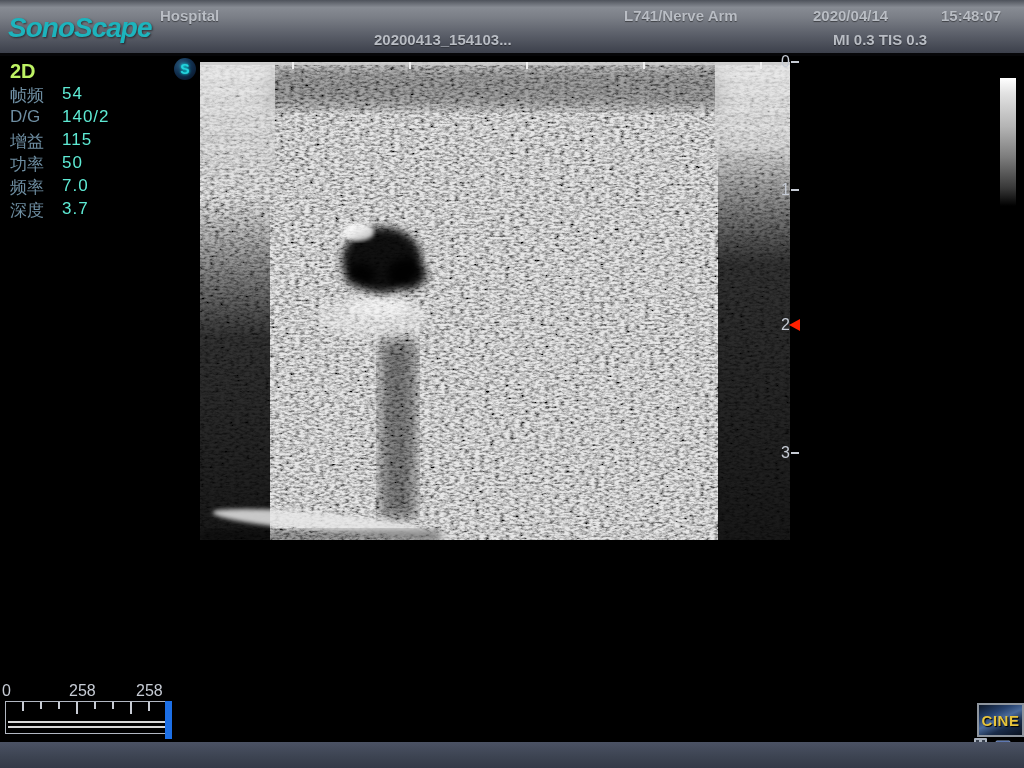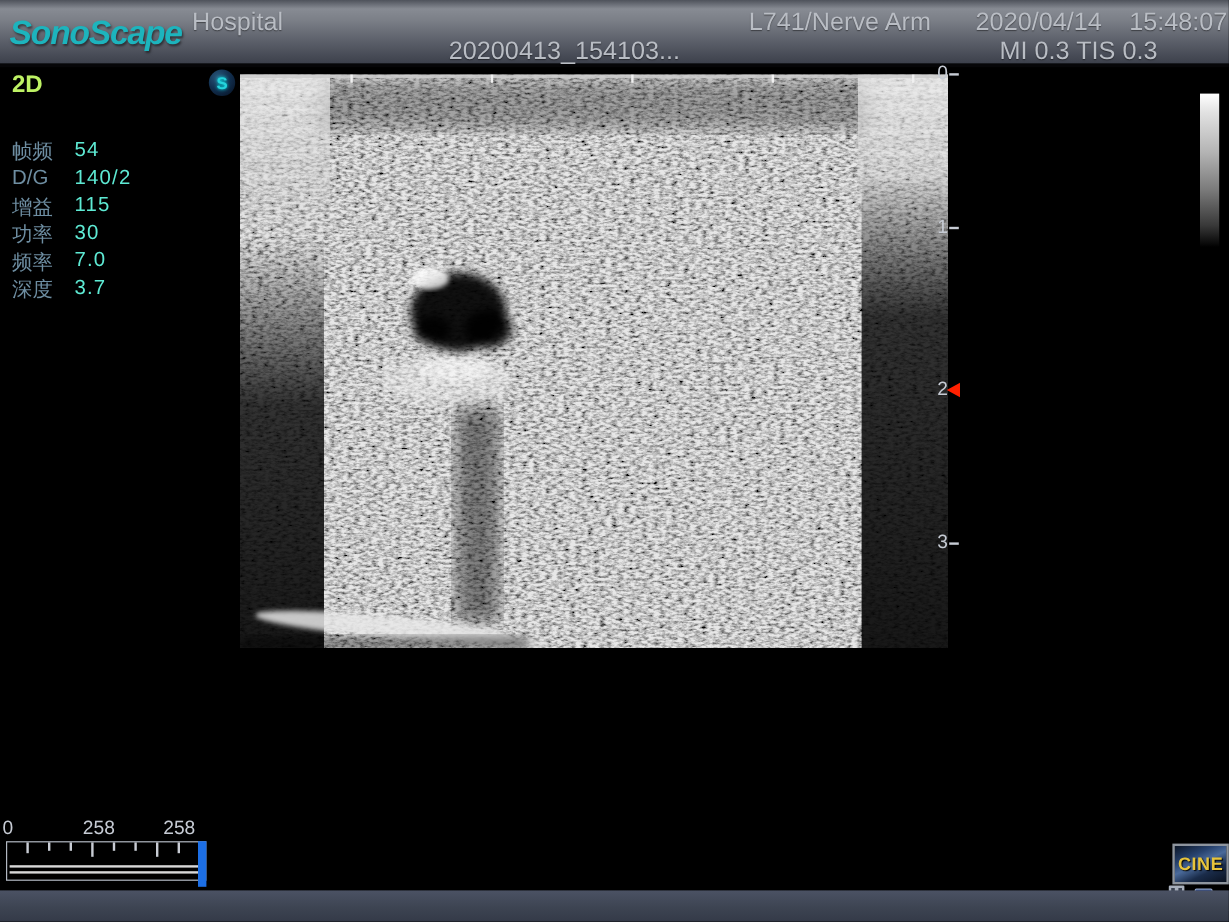--- a/index.html
+++ b/index.html
@@ -4,30 +4,30 @@
 <style>
   html,body{margin:0;padding:0;background:#000;width:1024px;height:768px;overflow:hidden;
     font-family:"Liberation Sans","DejaVu Sans",sans-serif;}
   .abs{position:absolute;}
   
   .topbar{left:0;top:0;width:1024px;height:53px;
     background:linear-gradient(180deg,#4e525b 0%,#878b93 14%,#7b7f87 32%,#5e626c 62%,#3c404b 100%);
     border-bottom:3px solid #060608;}
   .logo{left:8px;top:12px;font-size:28px;font-weight:bold;font-style:italic;
     color:#1db4bd;letter-spacing:-1px;text-shadow:1px 1px 2px rgba(0,0,0,.5);}
-  .hdr-txt{font-size:21px;font-weight:normal;color:#b9bdc4;text-shadow:0 1px 1px rgba(0,0,0,.45);}
+  .hdr-txt{font-size:15px;font-weight:bold;color:#b9bdc4;text-shadow:0 1px 1px rgba(0,0,0,.45);}
   .hospital{left:160px;top:7px;}
   .examid{left:374px;top:31px;}
   .probe{left:624px;top:7px;}
   .date{left:813px;top:7px;text-align:right;}
   .time{left:941px;top:7px;}
   .mitis{left:821px;top:31px;margin-left:12px;}
   
   .mode2d{left:10px;top:60px;font-size:20px;font-weight:bold;color:#bef264;}
-  .prow{left:10px;width:150px;height:23px;font-size:17px;margin-top:31px;}
+  .prow{left:10px;width:150px;height:23px;font-size:17px;}
   .prow .lab{position:absolute;left:0;top:0;color:#6e8ea2;}
   .prow .val{position:absolute;left:52px;top:0;color:#5eead4;letter-spacing:1px;}
   
   .probe-marker{left:174px;top:58px;width:22px;height:22px;border-radius:50%;
     background:radial-gradient(circle at 35% 30%,#2a5a7d 0%,#123050 45%,#050e1e 100%);
     color:#25d3dc;font-size:14px;font-weight:bold;display:flex;align-items:center;justify-content:center;
     text-shadow:0 0 3px #0ff;}
   
   .usimg{left:200px;top:62px;width:590px;height:478px;}
   
@@ -77,21 +77,21 @@
 <div class="abs prow" style="top:107px">
   <span class="lab">D/G</span>
   <span class="val">140/2</span>
 </div>
 <div class="abs prow" style="top:130px">
   <span class="lab">增益</span>
   <span class="val">115</span>
 </div>
 <div class="abs prow" style="top:153px">
   <span class="lab">功率</span>
-  <span class="val">30</span>
+  <span class="val">50</span>
 </div>
 <div class="abs prow" style="top:176px">
   <span class="lab">频率</span>
   <span class="val">7.0</span>
 </div>
 <div class="abs prow" style="top:199px">
   <span class="lab">深度</span>
   <span class="val">3.7</span>
 </div>
 

